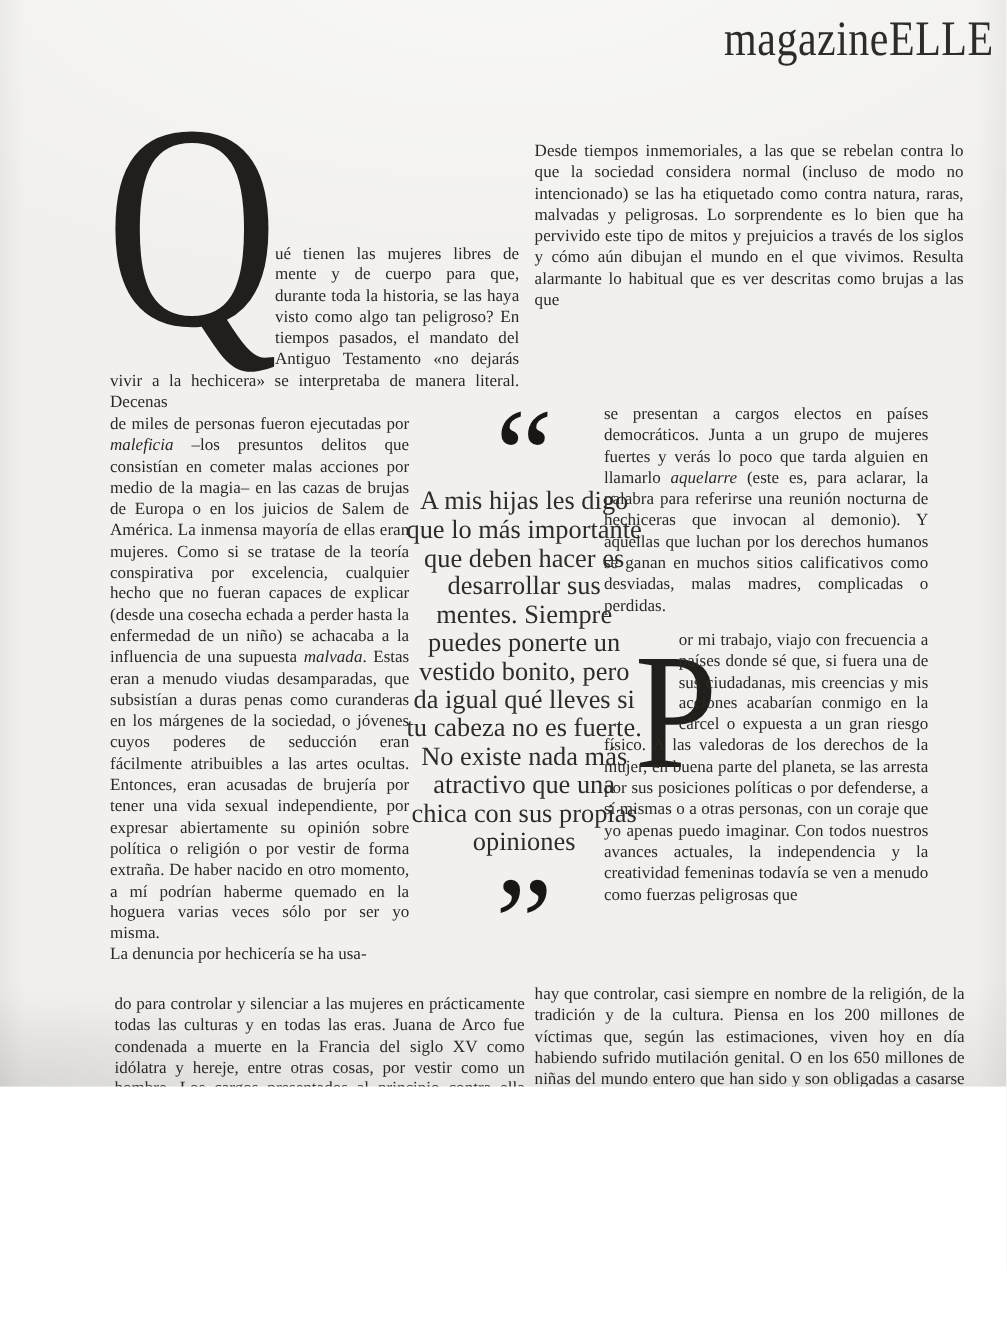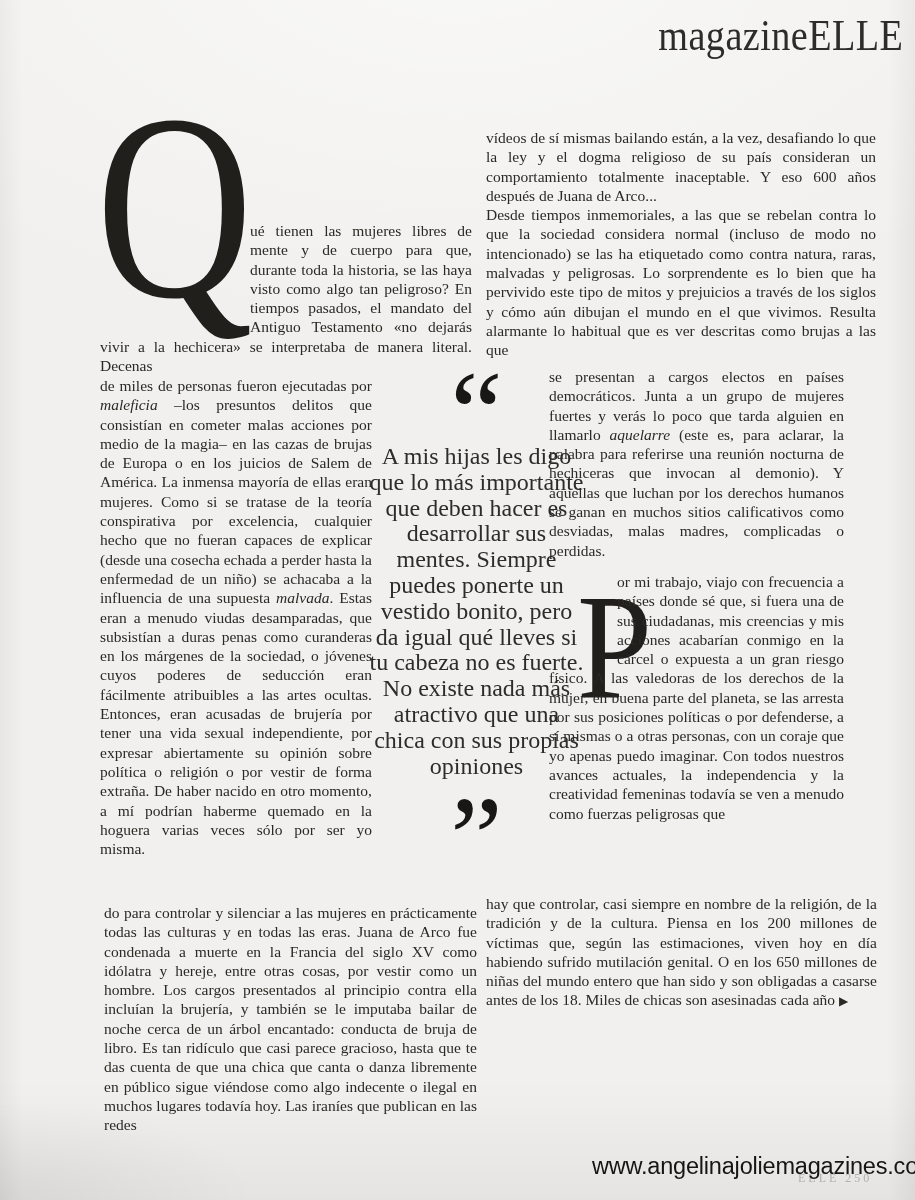--- a/index.html
+++ b/index.html
@@ -1,18 +1,18 @@
 <!DOCTYPE html>
 <html lang="es"><head>
 <meta charset="utf-8">
 <style>
   html,body{margin:0;padding:0;background:#ffffff;}
   .page{
     position:relative;
-    width:915px;height:1200px;
+    width:915px;height:988px;
     margin:0 auto;
     overflow:hidden;
     color:#2a2823;
     font-family:"Liberation Serif", serif;
     background:
       radial-gradient(130% 55% at 50% -5%, rgba(255,255,255,0.55), rgba(255,255,255,0) 60%),
       linear-gradient(to right, rgba(0,0,0,0.045), rgba(0,0,0,0) 2.5%, rgba(0,0,0,0) 97%, rgba(0,0,0,0.05)),
       linear-gradient(to bottom, rgba(0,0,0,0) 90%, rgba(0,0,0,0.05)),
       radial-gradient(40% 12% at 0% 100%, rgba(0,0,0,0.06), rgba(0,0,0,0) 70%),
       #f1f0ee;
@@ -76,34 +76,34 @@
   <div class="masthead">magazineELLE</div>
 
   <div class="dropcap-q">Q</div>
 
   <div class="left-intro body-text">
     <p><span class="q-spacer"></span><span>ué tienen las mujeres libres de mente y de cuerpo para que, durante toda la historia, se las haya visto como algo tan peligroso? En tiempos pasados, el mandato del Antiguo Testamento «no dejarás vivir a la hechicera» se interpretaba de manera literal. Decenas</span></p>
   </div>
 
   <div class="left-mid body-text">
     <p><span>de miles de personas fueron ejecutadas por </span><i>maleficia</i><span> –los presuntos delitos que consistían en cometer malas acciones por medio de la magia– en las cazas de brujas de Europa o en los juicios de Salem de América. La inmensa mayoría de ellas eran mujeres. Como si se tratase de la teoría conspirativa por excelencia, cualquier hecho que no fueran capaces de explicar (desde una cosecha echada a perder hasta la enfermedad de un niño) se achacaba a la influencia de una supuesta </span><i>malvada</i><span>. Estas eran a menudo viudas desamparadas, que subsistían a duras penas como curanderas en los márgenes de la sociedad, o jóvenes cuyos poderes de seducción eran fácilmente atribuibles a las artes ocultas. Entonces, eran acusadas de brujería por tener una vida sexual independiente, por expresar abiertamente su opinión sobre política o religión o por vestir de forma extraña. De haber nacido en otro momento, a mí podrían haberme quemado en la hoguera varias veces sólo por ser yo misma.</span></p>
+    <p>La denuncia por hechicería se ha usa-</p>
   </div>
 
   <div class="left-bottom body-text">
     <p>do para controlar y silenciar a las mujeres en prácticamente todas las culturas y en todas las eras. Juana de Arco fue condenada a muerte en la Francia del siglo XV como idólatra y hereje, entre otras cosas, por vestir como un hombre. Los cargos presentados al principio contra ella incluían la brujería, y también se le imputaba bailar de noche cerca de un árbol encantado: conducta de bruja de libro. Es tan ridículo que casi parece gracioso, hasta que te das cuenta de que una chica que canta o danza libremente en público sigue viéndose como algo indecente o ilegal en muchos lugares todavía hoy. Las iraníes que publican en las redes</p>
   </div>
 
   <div class="pull-quote">
     <span class="quote-mark quote-open">“</span>
     <p class="quote-text">A mis hijas les digo que lo más importante que deben hacer es desarrollar sus mentes. Siempre puedes ponerte un vestido bonito, pero da igual qué lleves si tu cabeza no es fuerte. No existe nada más atractivo que una chica con sus propias opiniones</p>
     <span class="quote-mark quote-close">”</span>
   </div>
 
   <div class="right-top body-text">
-    <p>vídeos de sí mismas bailando están, a la vez, desafiando lo que la ley y el dogma religioso de su país consideran un comportamiento totalmente inaceptable. Y eso 600 años después de Juana de Arco...</p>
     <p>Desde tiempos inmemoriales, a las que se rebelan contra lo que la sociedad considera normal (incluso de modo no intencionado) se las ha etiquetado como contra natura, raras, malvadas y peligrosas. Lo sorprendente es lo bien que ha pervivido este tipo de mitos y prejuicios a través de los siglos y cómo aún dibujan el mundo en el que vivimos. Resulta alarmante lo habitual que es ver descritas como brujas a las que</p>
   </div>
 
   <div class="dropcap-p">P</div>
 
   <div class="right-mid body-text">
     <p><span>se presentan a cargos electos en países democráticos. Junta a un grupo de mujeres fuertes y verás lo poco que tarda alguien en llamarlo </span><i>aquelarre</i><span> (este es, para aclarar, la palabra para referirse una reunión nocturna de hechiceras que invocan al demonio). Y aquellas que luchan por los derechos humanos se ganan en muchos sitios calificativos como desviadas, malas madres, complicadas o perdidas.</span></p>
     <p class="para-p"><span class="p-spacer"></span><span>or mi trabajo, viajo con frecuencia a países donde sé que, si fuera una de sus ciudadanas, mis creencias y mis acciones acabarían conmigo en la cárcel o expuesta a un gran riesgo físico. A las valedoras de los derechos de la mujer, en buena parte del planeta, se las arresta por sus posiciones políticas o por defenderse, a sí mismas o a otras personas, con un coraje que yo apenas puedo imaginar. Con todos nuestros avances actuales, la independencia y la creatividad femeninas todavía se ven a menudo como fuerzas peligrosas que</span></p>
   </div>
 

